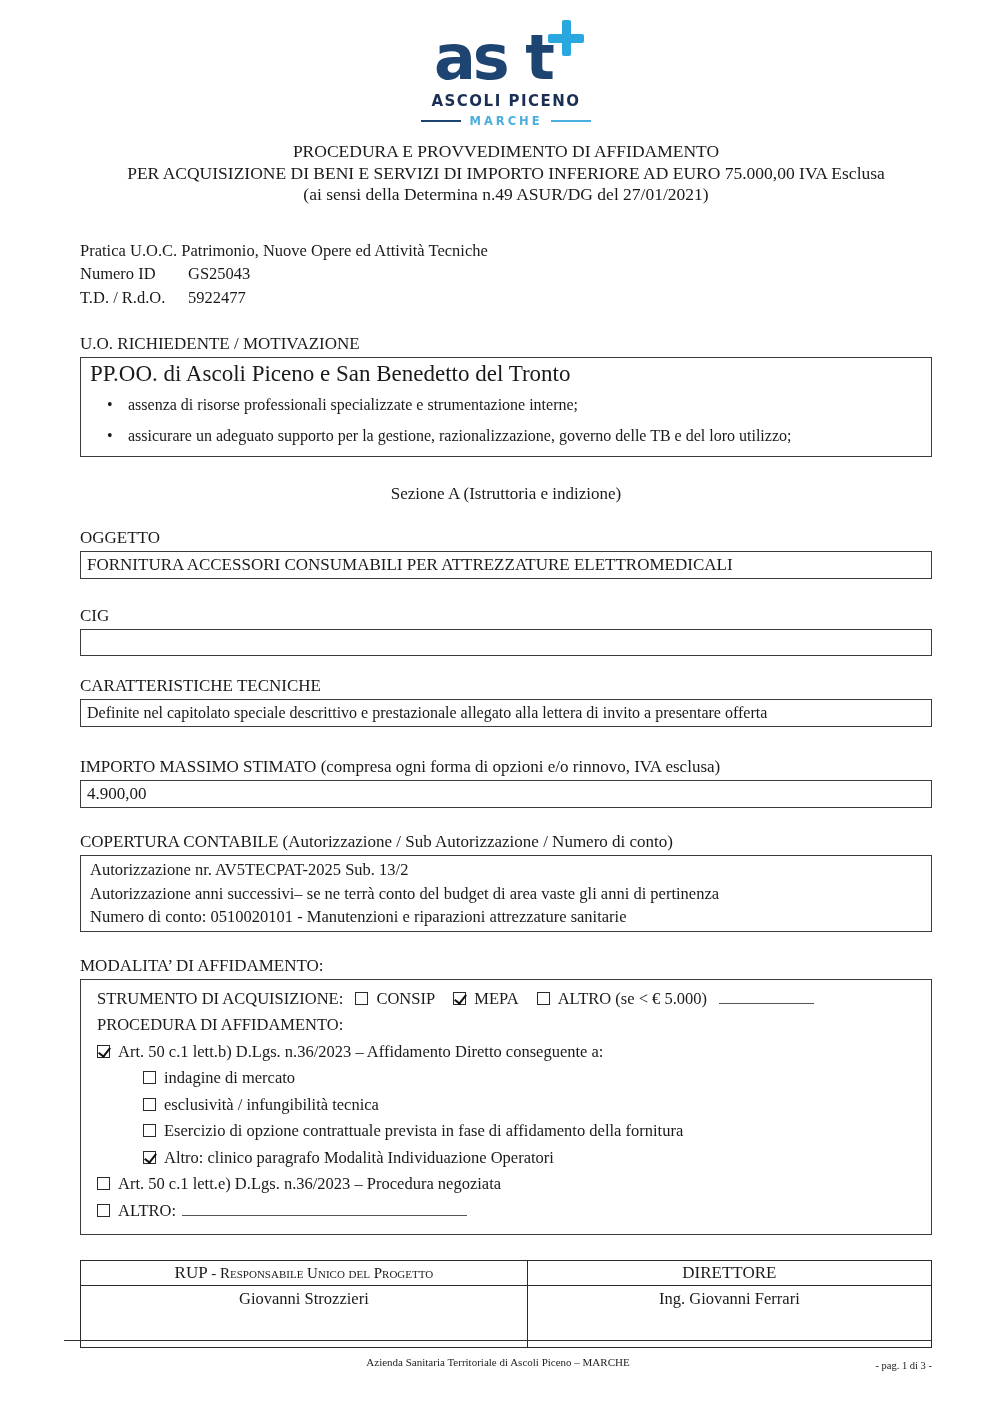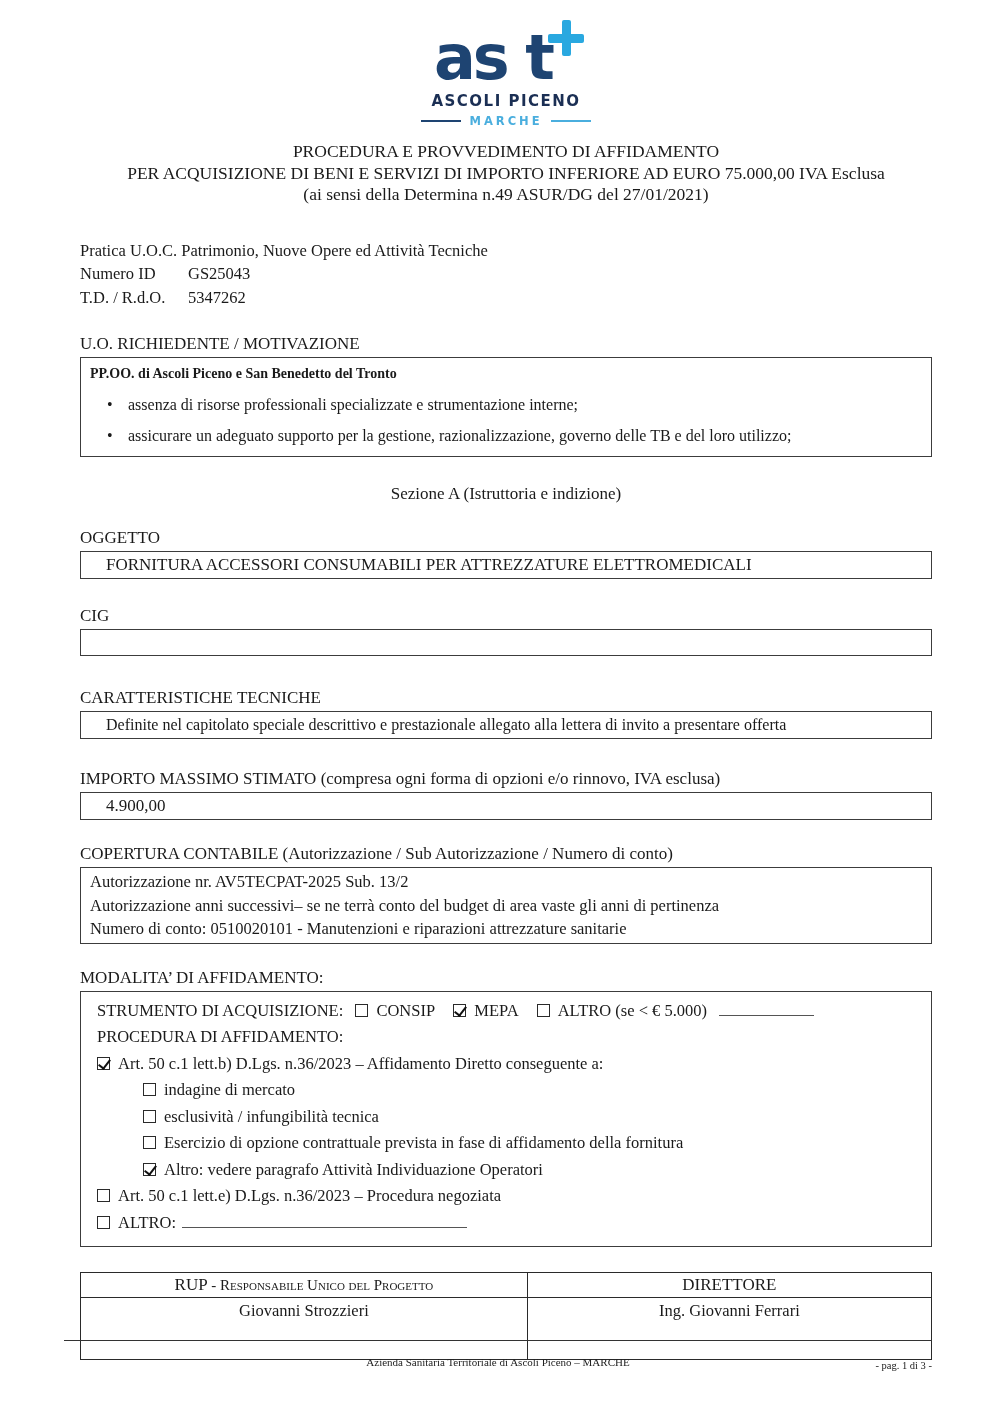--- a/index.html
+++ b/index.html
@@ -46,36 +46,36 @@
   
   .file-info { margin-top:33px; font-size:16.5px; line-height:23.5px; }
   .fi-label-sm { display:inline-block; width:50px; }
   .fi-label    { display:inline-block; width:108px; }
 
   
   .sec-label { font-size:17px; line-height:22px; }
   .box {
     border:1.5px solid #3c3c3c;
     font-size:17px; line-height:22px;
-    padding:2px 25px;
+    padding:2px 6px;
     min-height:27px;
   }
   .mt-uo      { margin-top:24px; }
   .mt-seza    { margin-top:26px; text-align:center; }
   .mt-ogg     { margin-top:22px; }
   .mt-cig     { margin-top:26px; }
-  .mt-car     { margin-top:31px; }
+  .mt-car     { margin-top:19px; }
   .mt-imp     { margin-top:29px; }
   .mt-cop     { margin-top:23px; }
   .mt-mod     { margin-top:23px; }
   .box-gap    { margin-top:2px; }
 
   
   .uo-box { padding:4px 9px 8px 9px; font-size:16px; }
-  .uo-intro { font-size:14px; line-height:24px;font-weight:bold; }
+  .uo-intro { font-size:23px; line-height:24px; }
   .uo-box ul { list-style:none; margin-top:4px; }
   .uo-box li {
     position:relative; padding-left:38px; margin-top:7px;
     text-align:justify; line-height:24px; font-size:16px;
   }
   .uo-box li::before { content:"\2022"; position:absolute; left:17px; top:0; font-size:16px; }
 
   
   .cop-box { padding:2px 9px; font-size:16.5px; line-height:23.5px; }
 
@@ -140,21 +140,21 @@
   </div>
 
   <div class="file-info">
     <div>
       <span class="fi-label-sm">Pratica</span><span>U.O.C. Patrimonio, Nuove Opere ed Attività Tecniche</span>
     </div>
     <div>
       <span class="fi-label">Numero ID</span><span>GS25043</span>
     </div>
     <div>
-      <span class="fi-label">T.D. / R.d.O.</span><span>5347262</span>
+      <span class="fi-label">T.D. / R.d.O.</span><span>5922477</span>
     </div>
   </div>
 
   <div class="sec-label mt-uo">U.O. RICHIEDENTE / MOTIVAZIONE</div>
   <div class="box uo-box box-gap">
     <div class="uo-intro">PP.OO. di Ascoli Piceno e San Benedetto del Tronto</div>
     <ul>
       <li>assenza di risorse professionali specializzate e strumentazione interne;</li>
       <li>assicurare un adeguato supporto per la gestione, razionalizzazione, governo delle TB e del loro utilizzo;</li>
     </ul>
@@ -197,21 +197,21 @@
     <div class="mod-row indent-1">
       <span class="cb"></span><span>indagine di mercato</span>
     </div>
     <div class="mod-row indent-1">
       <span class="cb"></span><span>esclusività / infungibilità tecnica</span>
     </div>
     <div class="mod-row indent-1">
       <span class="cb"></span><span>Esercizio di opzione contrattuale prevista in fase di affidamento della fornitura</span>
     </div>
     <div class="mod-row indent-1">
-      <span class="cb checked"></span><span>Altro: vedere paragrafo Attività Individuazione Operatori</span>
+      <span class="cb checked"></span><span>Altro: clinico paragrafo Modalità Individuazione Operatori</span>
     </div>
     <div class="mod-row">
       <span class="cb"></span><span>Art. 50 c.1 lett.e) D.Lgs. n.36/2023 – Procedura negoziata</span>
     </div>
     <div class="mod-row">
       <span class="cb"></span><span>ALTRO:</span><span class="blank-lg"></span>
     </div>
   </div>
 
   <table class="sig-table">

